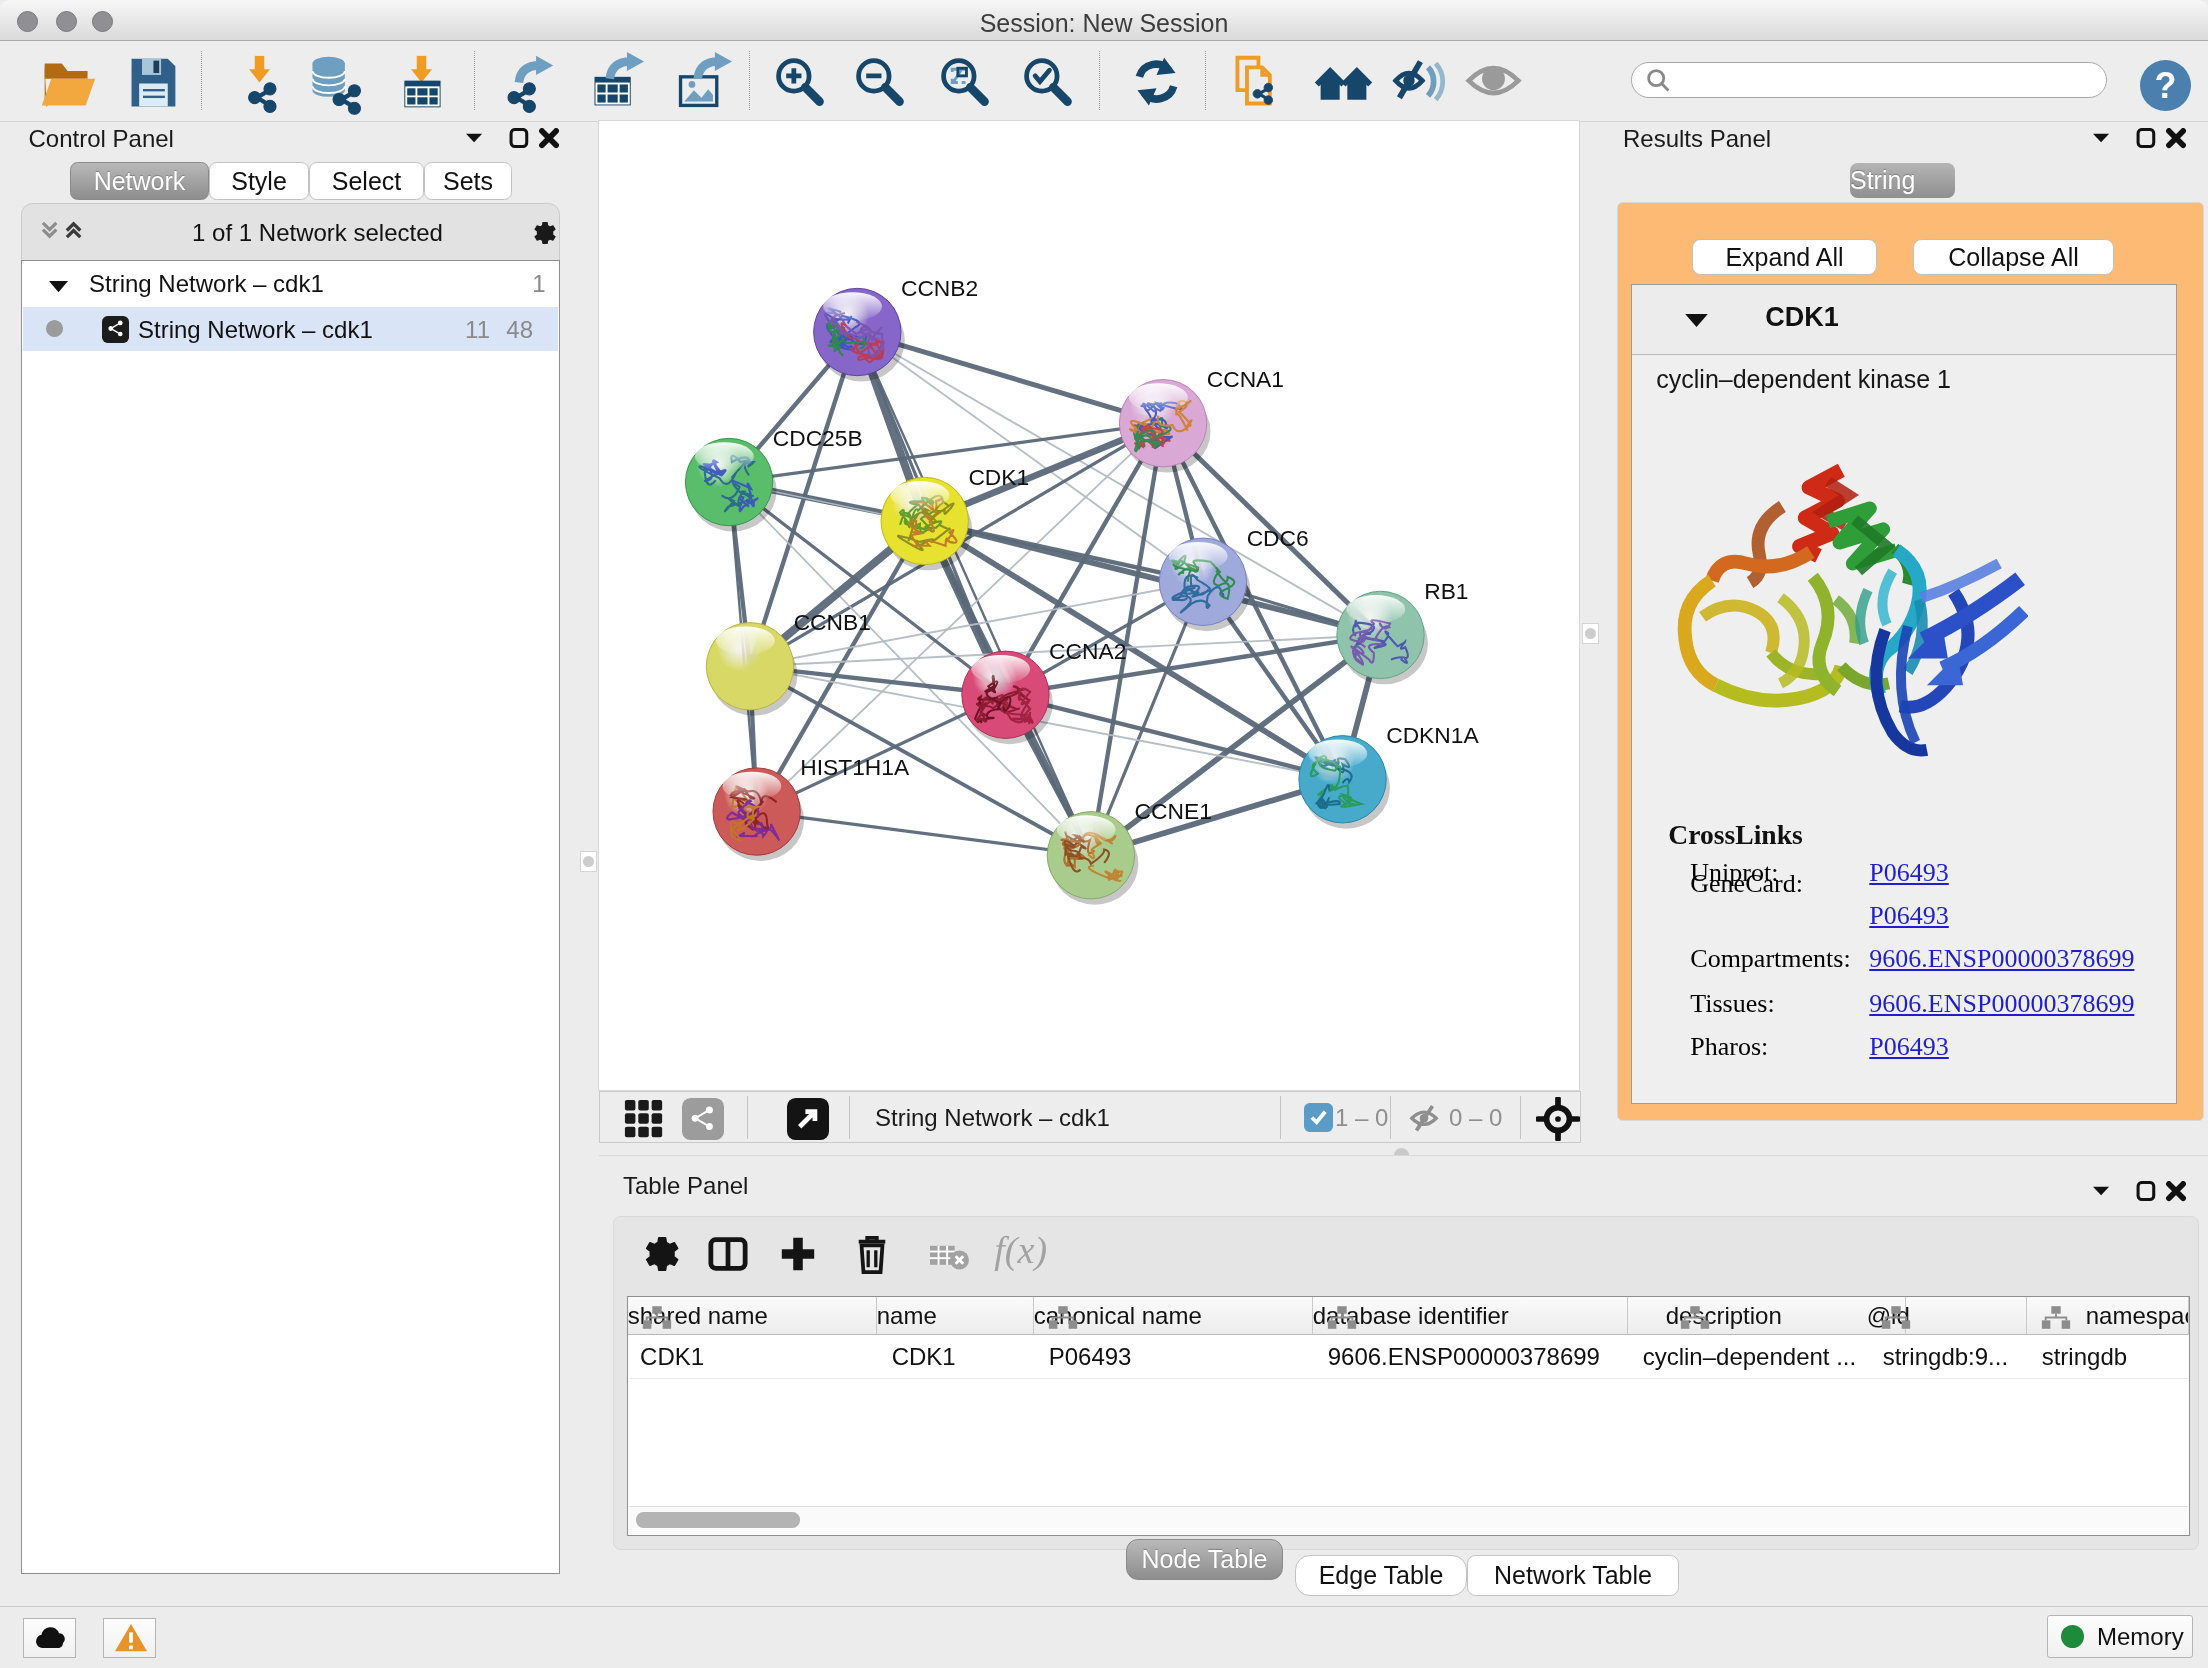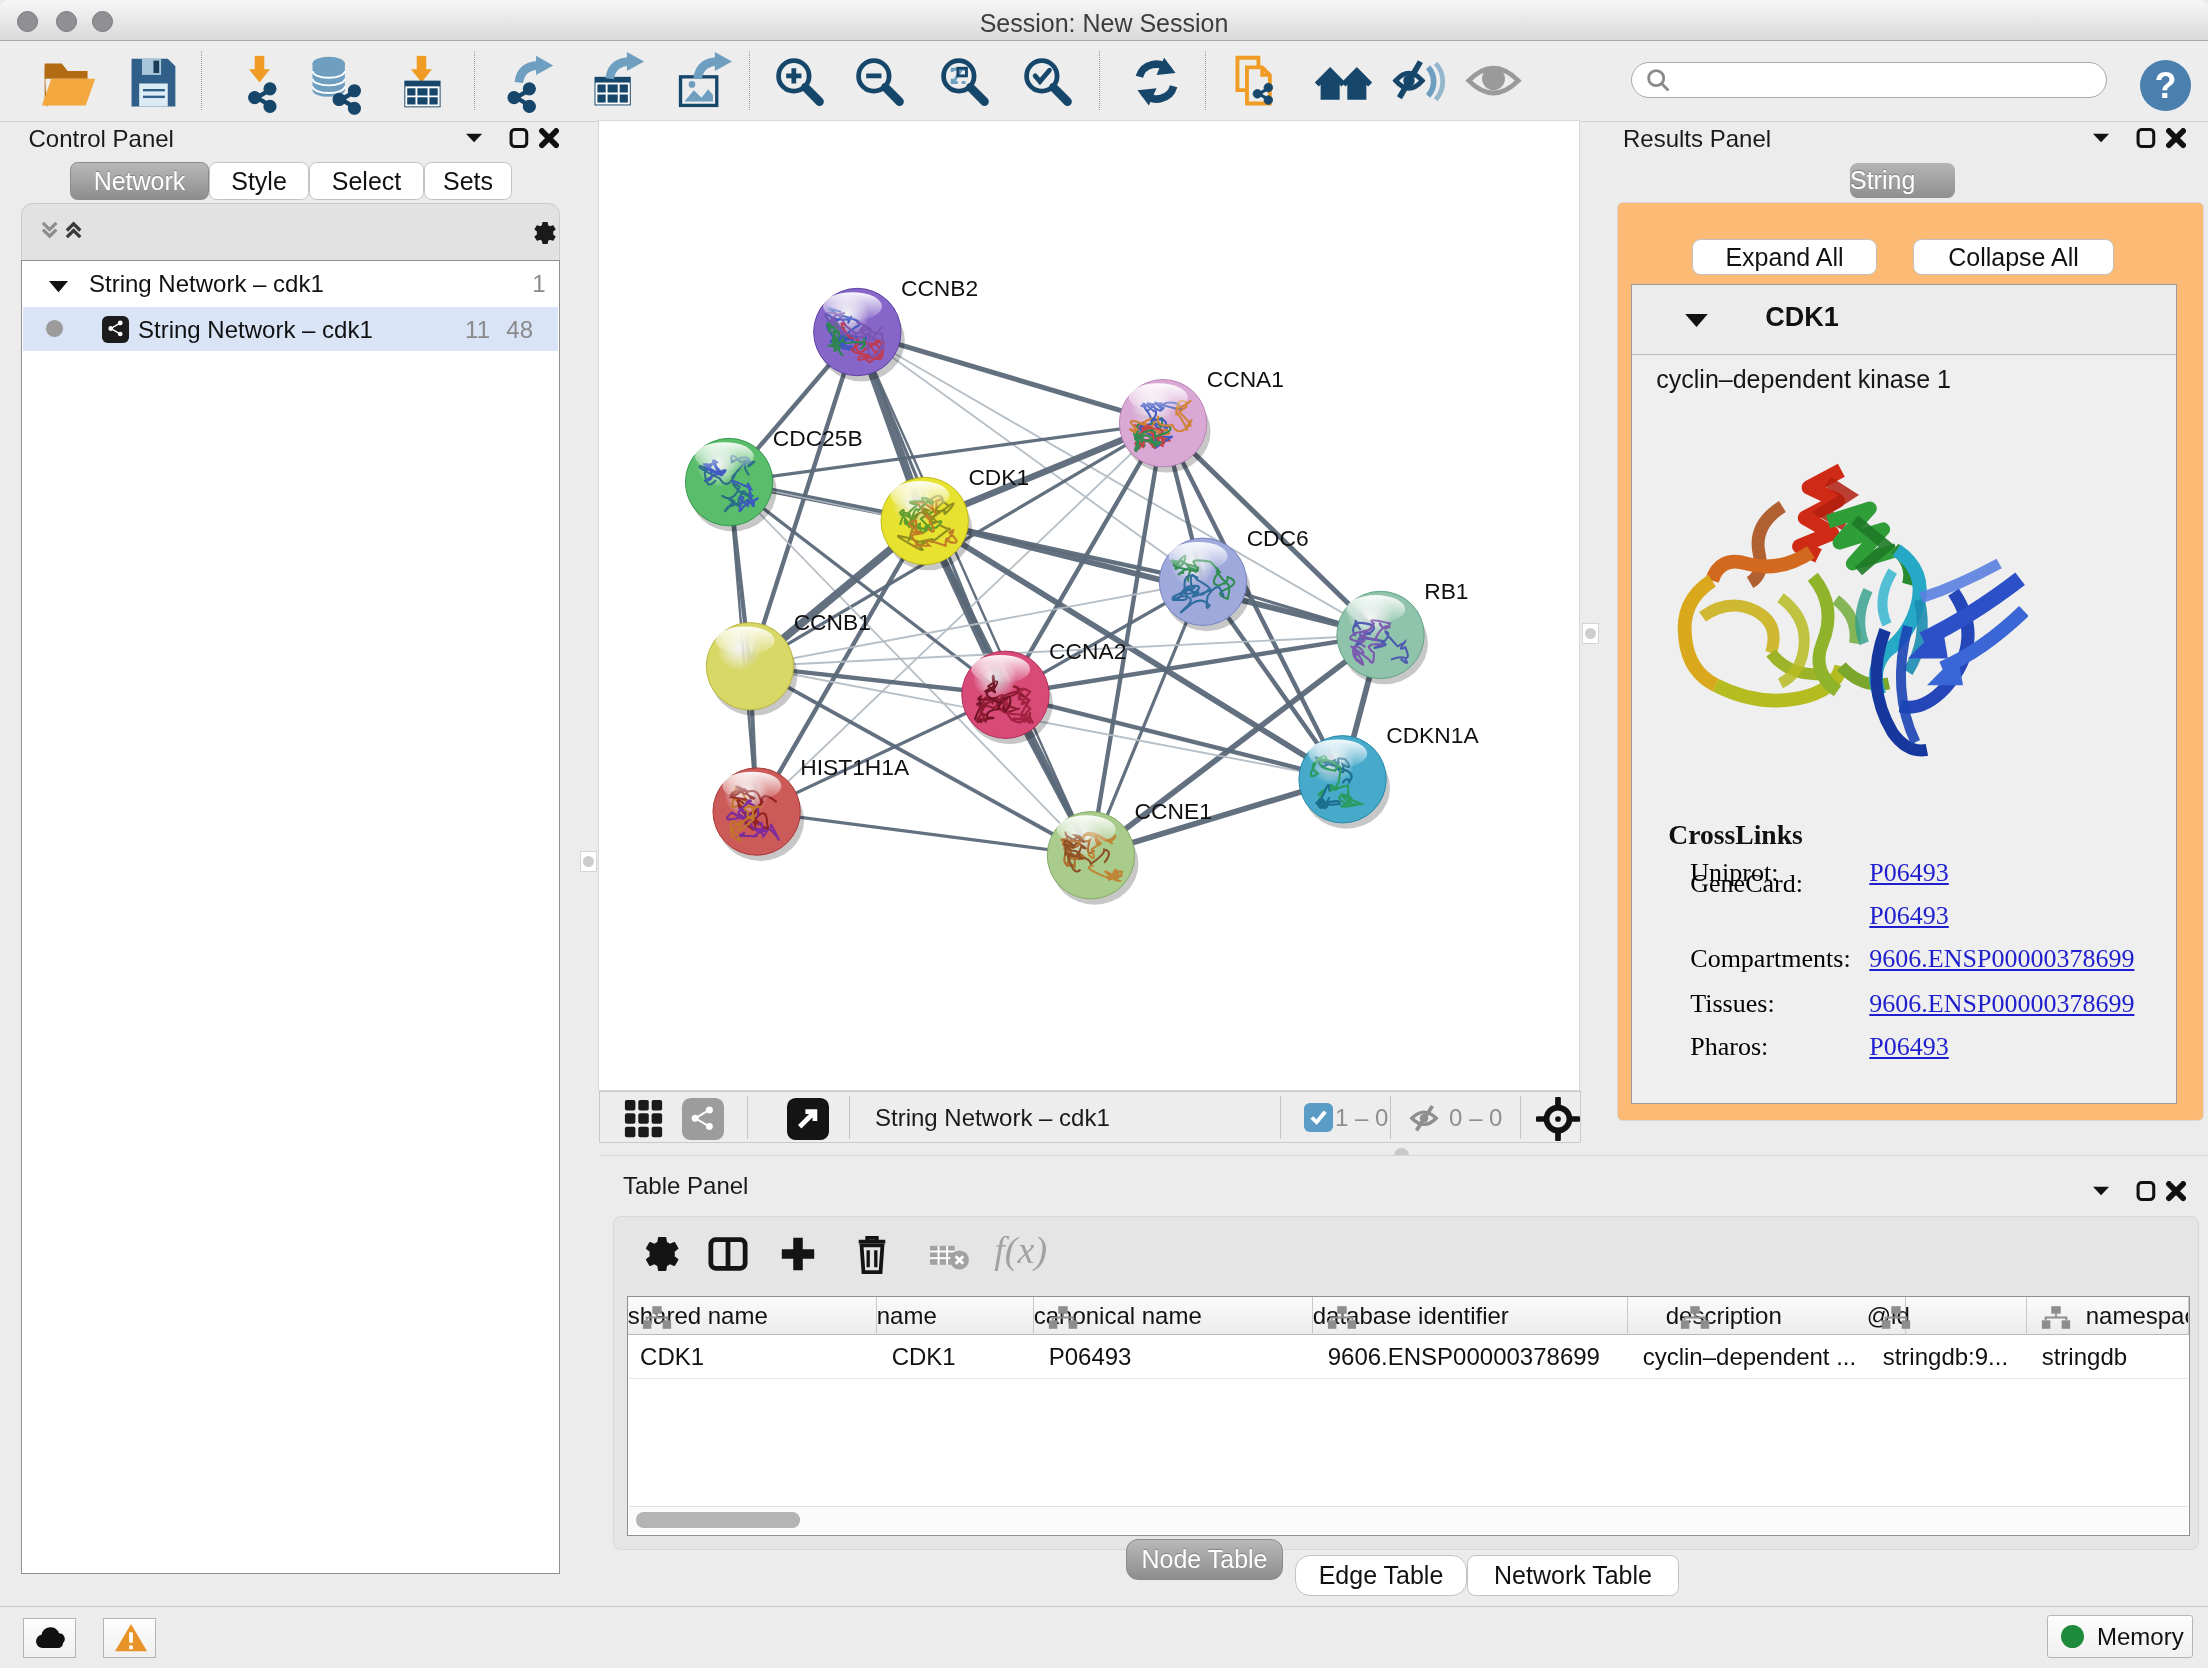--- a/index.html
+++ b/index.html
@@ -233,20 +233,21 @@
   <div class="tab tabsel" style="left:0;width:139px;border-radius:7.6px">Network</div>
   <div class="tab" style="left:139px;width:100px;border-radius:7.6px">Style</div>
   <div class="tab" style="left:239px;width:115px;border-radius:7.6px">Select</div>
   <div class="tab" style="left:354px;width:88px;border-radius:7.6px">Sets</div>
 </div>
 <div class="abs" id="cp-subbar">
   <svg style="position:absolute;left:19px;top:14.3px" width="46" height="25" viewBox="0 0 48 26">
     <path d="M2,5 L9,12 L16,5 M2,12 L9,19 L16,12" fill="none" stroke="#8d8d8d" stroke-width="3.4"></path>
     <path d="M27,20 L34,13 L41,20 M27,13 L34,6 L41,13" fill="none" stroke="#3a3a3a" stroke-width="3.4"></path>
   </svg>
+  <div style="position:absolute;left:27px;top:15px;width:100%;text-align:center;font-size:24px;color:#111">1 of 1 Network selected</div>
   <svg style="position:absolute;left:508px;top:16px" width="26" height="26" viewBox="0 0 24 24">
       <path fill="#1a1a1a" d="M12 8.5a3.5 3.5 0 1 0 0 7 3.5 3.5 0 0 0 0-7zm9.4 4.9c.05-.45.1-.9.1-1.4s-.05-.95-.1-1.4l2.1-1.6c.2-.15.25-.4.1-.6l-2-3.4c-.15-.2-.4-.3-.6-.2l-2.5 1c-.5-.4-1.1-.75-1.7-1l-.4-2.6c0-.2-.2-.4-.5-.4h-4c-.25 0-.45.2-.5.4l-.4 2.6c-.6.25-1.2.6-1.7 1l-2.5-1c-.2-.1-.45 0-.6.2l-2 3.4c-.15.2-.1.45.1.6l2.1 1.6c-.05.45-.1.9-.1 1.4s.05.95.1 1.4l-2.1 1.6c-.2.15-.25.4-.1.6l2 3.4c.15.2.4.3.6.2l2.5-1c.5.4 1.1.75 1.7 1l.4 2.6c.05.2.25.4.5.4h4c.3 0 .5-.2.5-.4l.4-2.6c.6-.25 1.2-.6 1.7-1l2.5 1c.2.1.45 0 .6-.2l2-3.4c.15-.2.1-.45-.1-.6l-2.1-1.6z"></path>
     </svg>
 </div>
 <div class="abs" id="cp-list">
   <div style="position:absolute;left:0;top:3.8px;width:100%;height:44px">
     <svg style="position:absolute;left:26px;top:14.3px" width="21" height="14.3" viewBox="0 0 22 15">
         <path d="M1,2 L21,2 L11,14 Z" fill="#111"></path>
       </svg>
     <div style="position:absolute;left:67px;top:4.8px;font-size:24px;color:#111">String Network – cdk1</div>

